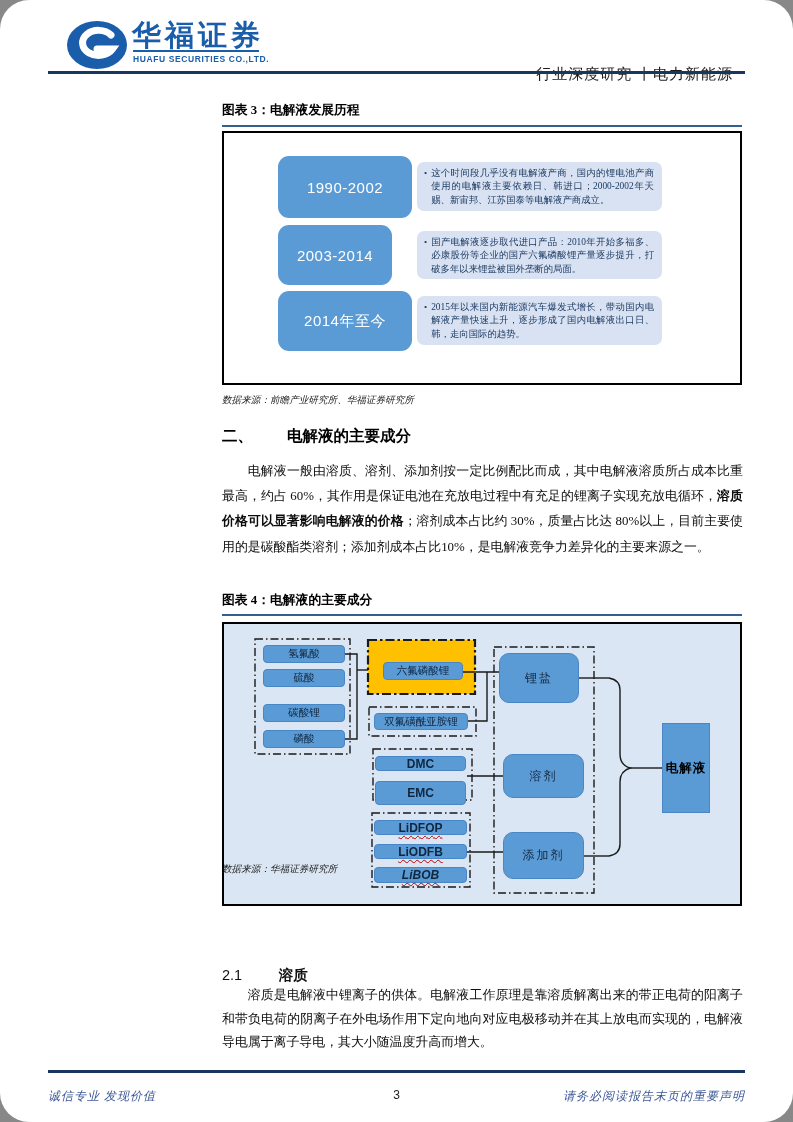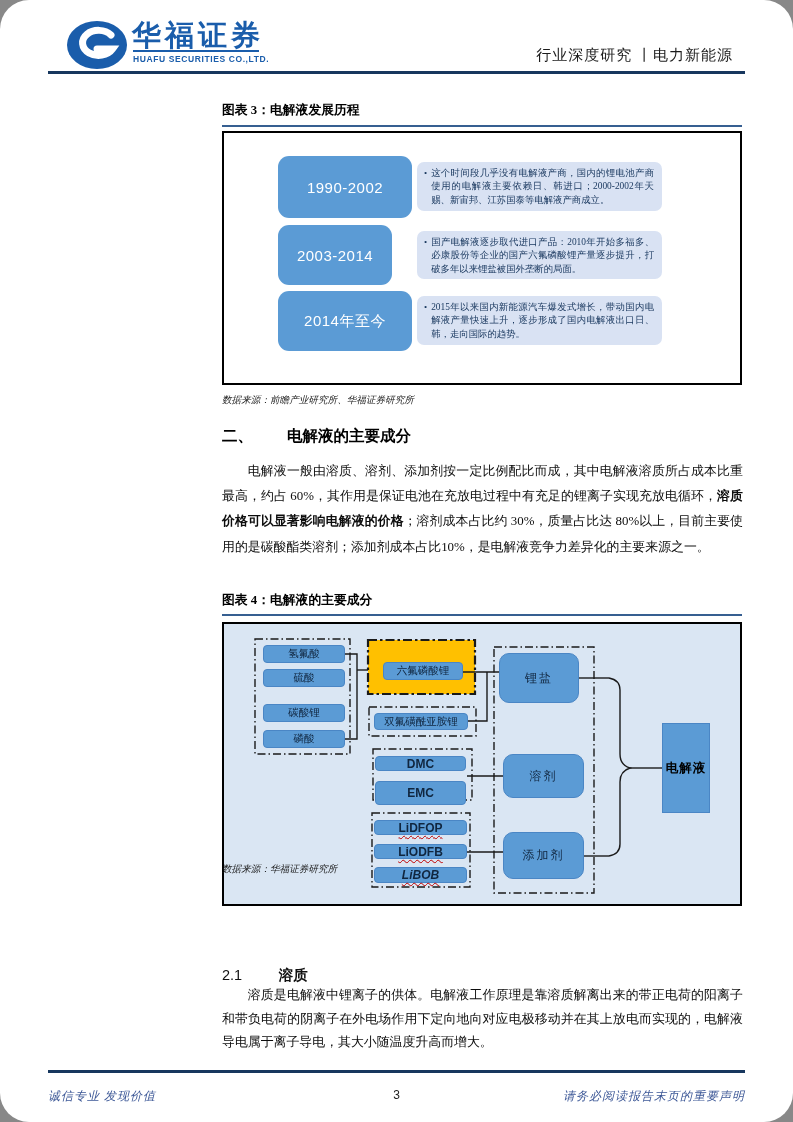--- a/index.html
+++ b/index.html
@@ -8,21 +8,21 @@
     position:relative; width:793px; height:1122px; background:#fff;
     margin:0 auto; overflow:hidden;
     font-family:"Liberation Serif", serif; color:#111;border-radius:29px;
   }
   .abs { position:absolute; }
 
   
   .brand-cn { font-size:29px; font-weight:bold; color:#1a5dab; letter-spacing:4px; font-family:"Liberation Serif",serif; }
   .brand-rule { background:#1a5dab; height:2px; }
   .brand-en { font-size:8.5px; font-weight:bold; color:#1a5dab; letter-spacing:0.6px; font-family:"Liberation Sans",sans-serif; }
-  .header-right { font-size:15px; color:#1b1b1b; letter-spacing:1px; }
+  .header-right { font-size:15px; color:#1b1b1b; letter-spacing:1px;margin-top:19px; }
   .header-rule { background:#17375e; height:3px; }
 
   
   .fig-title { font-size:12.8px; font-weight:bold; color:#000; }
   .title-rule { height:1.6px; background:#365f91; }
   .fig-source { font-size:9.6px; font-style:italic; color:#1a1a1a; }
 
   
   .fig3-box { border:2.5px solid #000; background:#fff; }
   .tl-blue {

